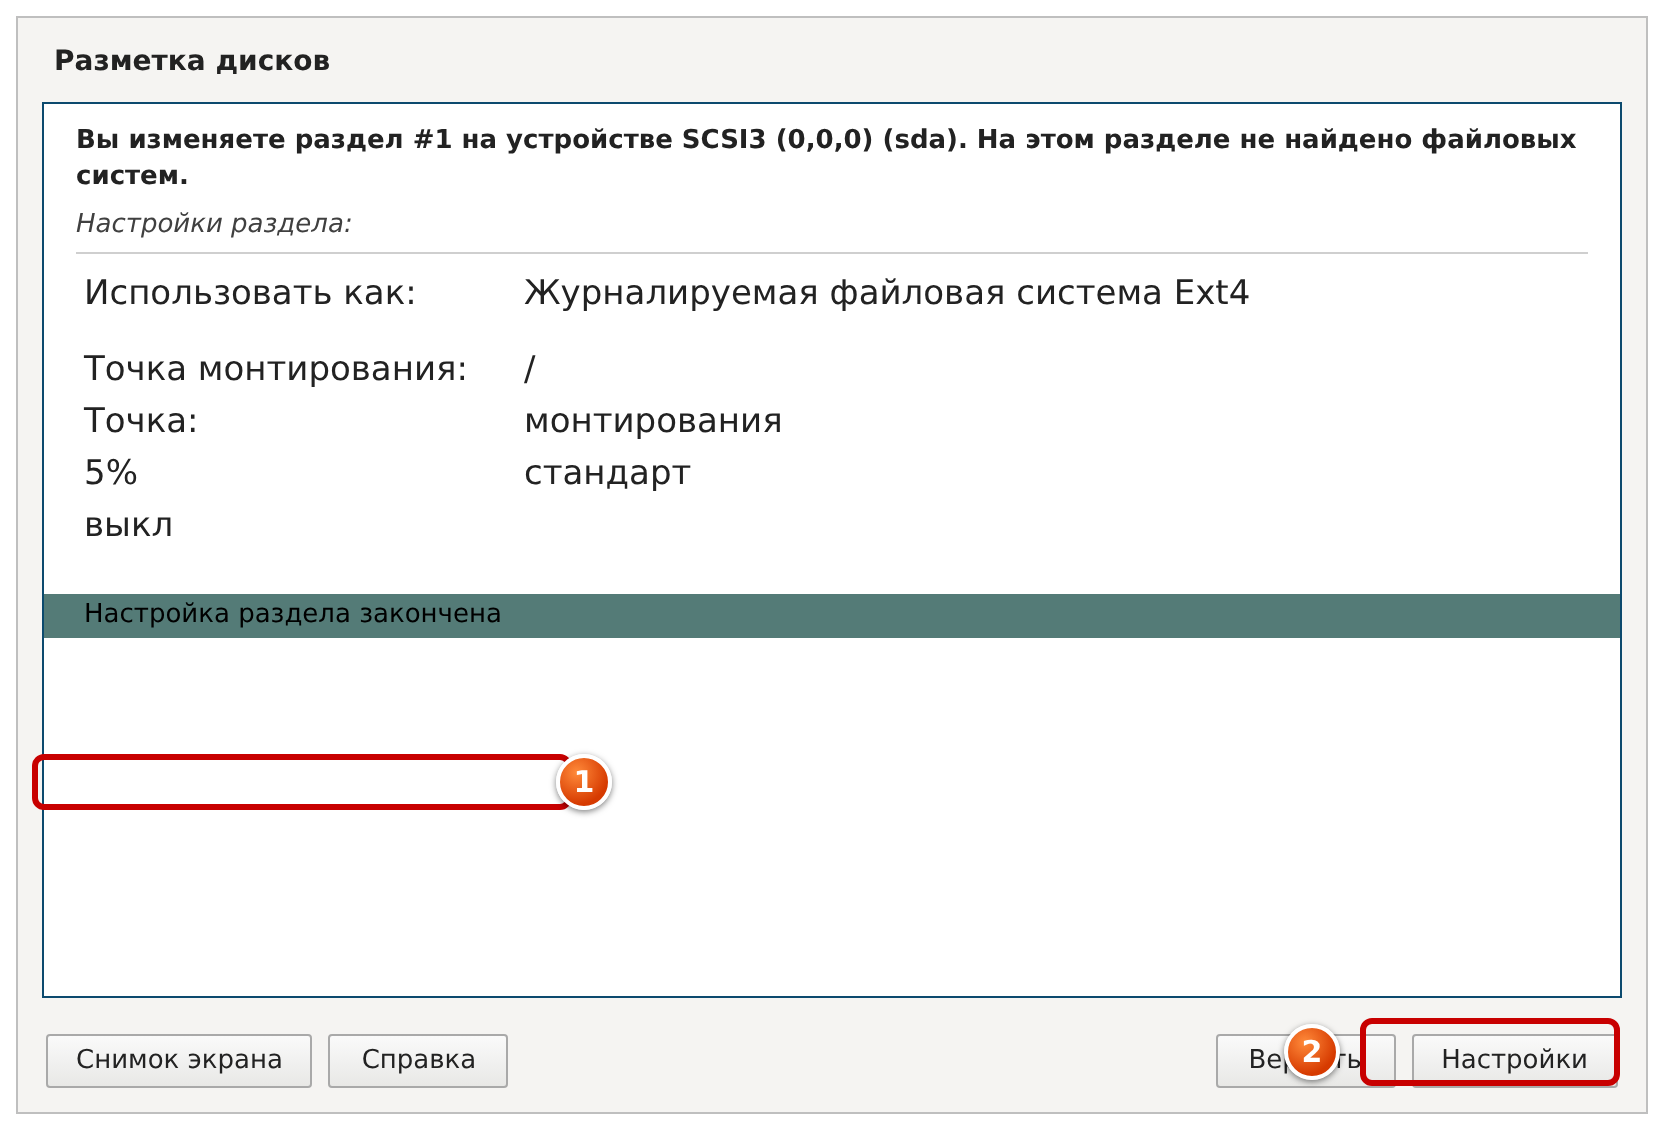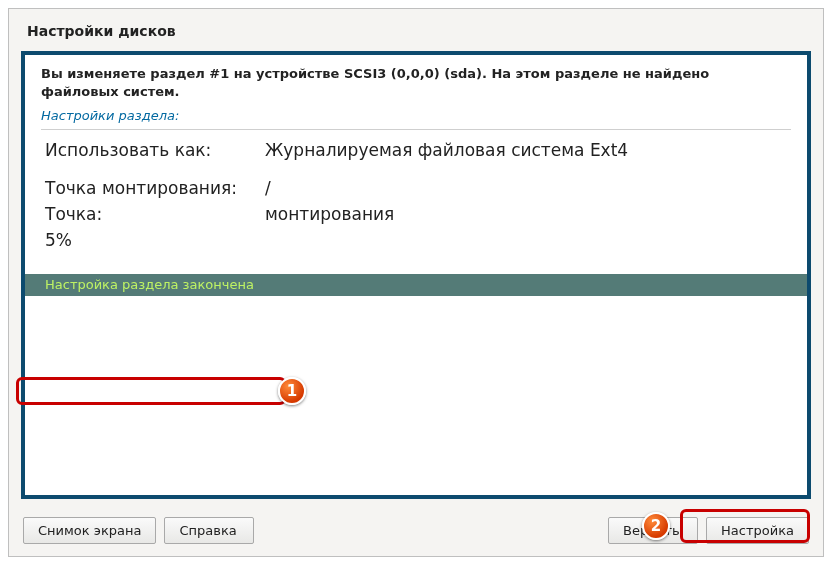--- a/index.html
+++ b/index.html
@@ -20,34 +20,34 @@
     display: flex;
     flex-direction: column;
   }
   .title {
     padding: 14px 18px 8px 18px;
     font-weight: bold;
     font-size: 14px;
   }
   .content-frame {
     margin: 4px 12px 10px 12px;
-    border: 4px solid #0c4a6e;
+    border: 1px solid #0c4a6e;
     background: #fff;
     flex: 1 1 auto;
     position: relative;
   }
   .info-text {
     padding: 10px 16px 8px 16px;
     font-weight: bold;
     line-height: 1.35;
   }
   .subtitle {
     padding: 0 16px 6px 16px;
     font-style: italic;
-    color: #0369a1;
+    color: #404040;
   }
   .hr {
     margin: 0 16px 8px 16px;
     height: 1px;
     background: #cfcfcf;
   }
   .settings {
     display: grid;
     grid-template-columns: 220px 1fr;
     row-gap: 6px;
@@ -57,39 +57,40 @@
   .settings .lbl { white-space: nowrap; }
   .settings .val { }
   .spacer-row { height: 6px; grid-column: 1 / -1; }
   .action-row {
     padding: 4px 20px;
     cursor: pointer;
   }
   .action-selected {
     margin-top: 2px;
     background: #547b77;
-    color: #bef264;
+    color: #000000;
     padding: 3px 6px 4px 20px;
     cursor: pointer;
     position: relative;
   }
   .button-bar {
     display: flex;
     padding: 8px 14px 12px 14px;
     gap: 8px;
   }
   .button-bar .gap { flex: 1; }
   .btn {
     border: 1px solid #a9a9a9;
     background: linear-gradient(#fafafa, #e8e8e6);
     padding: 5px 14px;
     font-size: 13px;
     border-radius: 2px;
     cursor: pointer;
     min-width: 90px;
+    text-align: center;
   }
 
   
   .badge {
     position: absolute;
     width: 28px; height: 28px;
     border-radius: 50%;
     background: radial-gradient(circle at 35% 30%, #ff8a3a, #d63a00 70%);
     border: 2px solid #fff;
     box-shadow: 0 1px 3px rgba(0,0,0,.5);
@@ -105,49 +106,51 @@
     border: 3px solid #c80000;
     border-radius: 6px;
     z-index: 40;
     pointer-events: none;
   }
 </style>
 </head>
 <body>
 
 <div class="window">
-  <div class="title">Настройки дисков</div>
+  <div class="title">Разметка дисков</div>
 
   <div class="content-frame">
     <div class="info-text">Вы изменяете раздел #1 на устройстве SCSI3 (0,0,0) (sda). На этом разделе не найдено файловых систем.</div>
     <div class="subtitle">Настройки раздела:</div>
     <div class="hr"></div>
 
     <div class="settings">
       <div class="lbl">Использовать как:</div>
       <div class="val">Журналируемая файловая система Ext4</div>
       <div class="spacer-row"></div>
       <div class="lbl">Точка монтирования:</div>
       <div class="val">/</div>
       <div class="lbl">Точка:</div>
       <div class="val">монтирования</div>
       <div class="val">5%</div>
+      <div class="val">стандарт</div>
+      <div class="val">выкл</div>
     </div>
 
     <div style="height:14px"></div>
 
     <div class="action-selected">Настройка раздела закончена</div>
   </div>
 
   <div class="button-bar">
     <div class="btn">Снимок экрана</div>
     <div class="btn">Справка</div>
     <div class="gap"></div>
     <div class="btn">Вернуть</div>
-    <div class="btn">Настройка</div>
+    <div class="btn">Настройки</div>
   </div>
 </div>
 
 <div class="red-rect" style="left:16px; top:377px; width:270px; height:28px;"></div>
 <div class="badge" style="left:278px; top:377px;">1</div>
 
 <div class="red-rect" style="left:680px; top:509px; width:130px; height:34px;"></div>
 <div class="badge" style="left:642px; top:512px;">2</div>
 
 </body></html>

